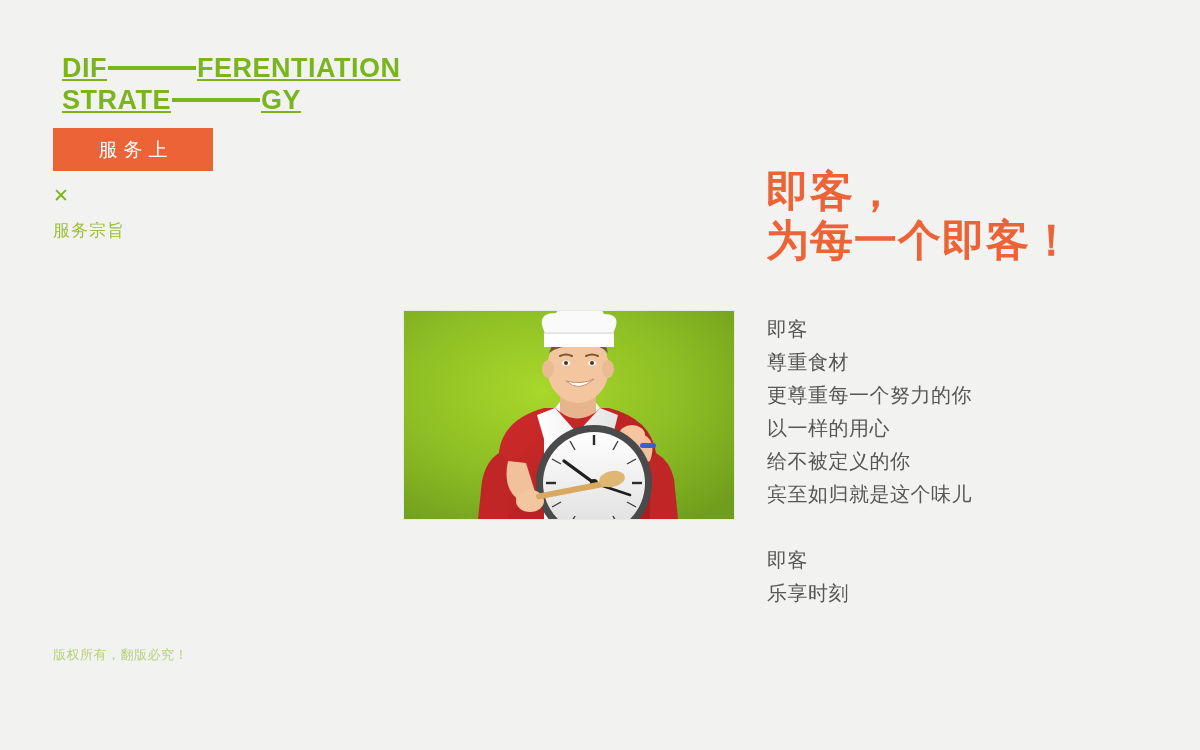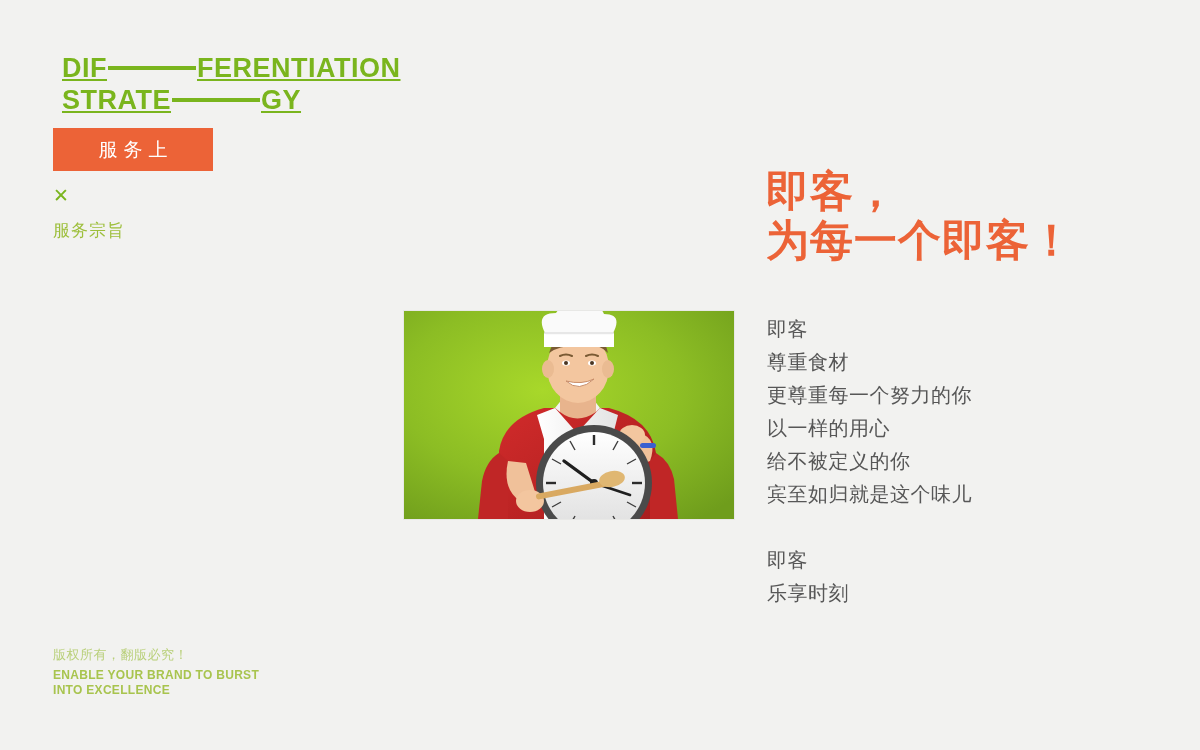--- a/index.html
+++ b/index.html
@@ -287,19 +287,15 @@
       <div class="line">宾至如归就是这个味儿</div>
     </div>
     <div class="para">
       <div class="line">即客</div>
       <div class="line">乐享时刻</div>
     </div>
   </div>
 
   <div class="footer">
     <div class="footer-cn">版权所有，翻版必究！</div>
-    <div class="footer-en">
-      <div>ENABLE YOUR BRAND TO BURST</div>
-      <div>INTO EXCELLENCE</div>
-    </div>
   </div>
 
 </div>
 
 </body></html>

